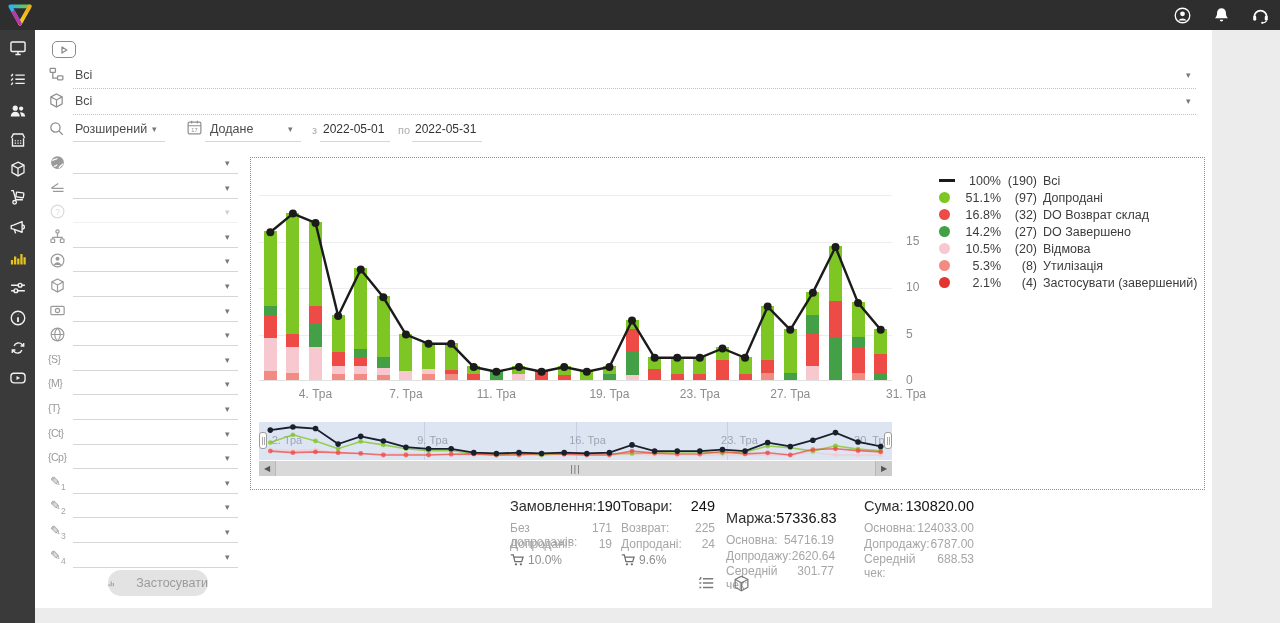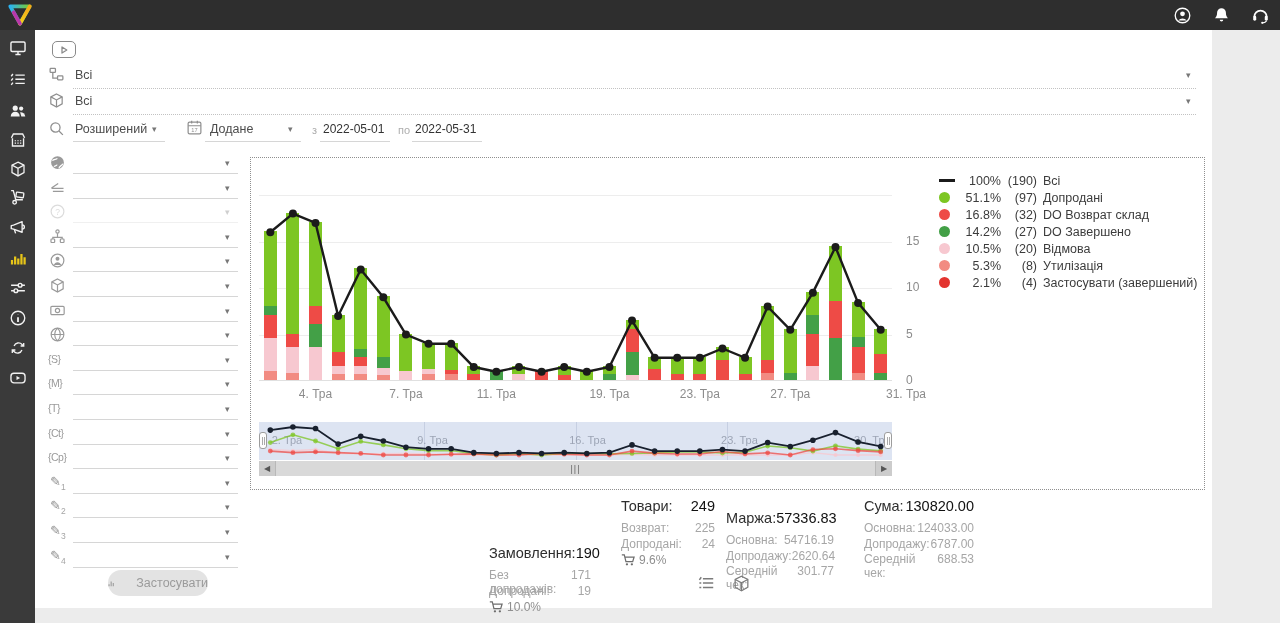--- a/index.html
+++ b/index.html
@@ -821,21 +821,21 @@
         </div>
       </div>
     <div class="scrollbar" id="scrollbar">
         <div class="sb-arrow">◀</div>
         <div class="sb-thumb">|||</div>
         <div class="sb-arrow">▶</div>
       </div>
   </div>
 
   <div id="stats">
-      <div class="stat-col" style="left: 489px; width: 102px; margin-top: 47px;">
+      <div class="stat-col" style="left: 510px; width: 102px;">
         <div class="stat-title">
           <span>Замовлення:</span>
           <b>190</b>
         </div>
         <div class="stat-row">
           <span>Без допродажів:</span>
           <span>171</span>
         </div>
         <div class="stat-row">
           <span>Допродані:</span>

